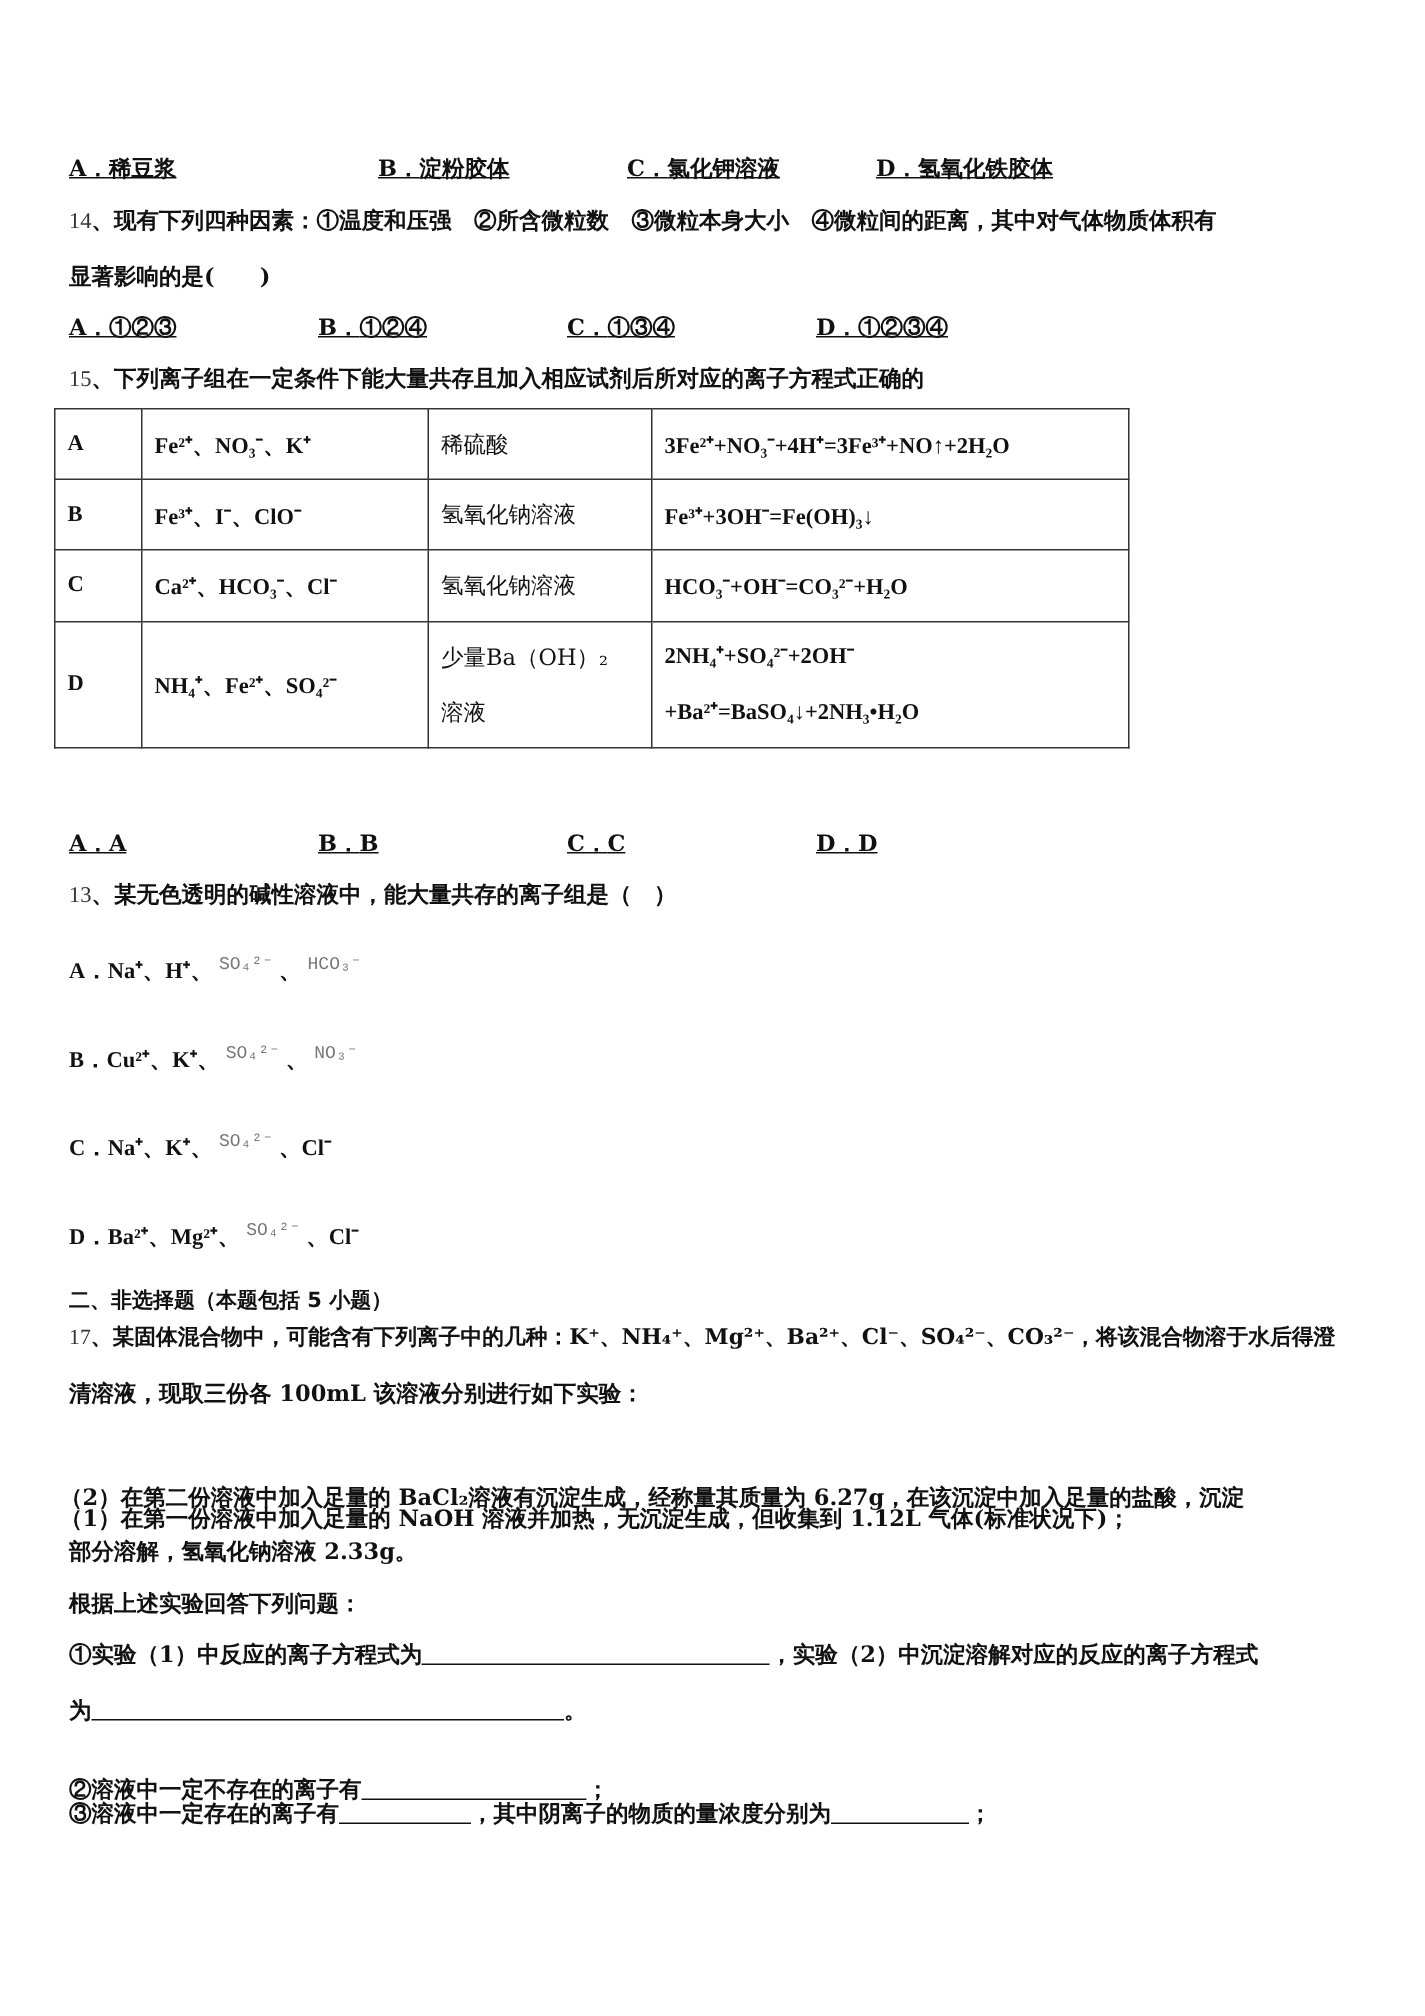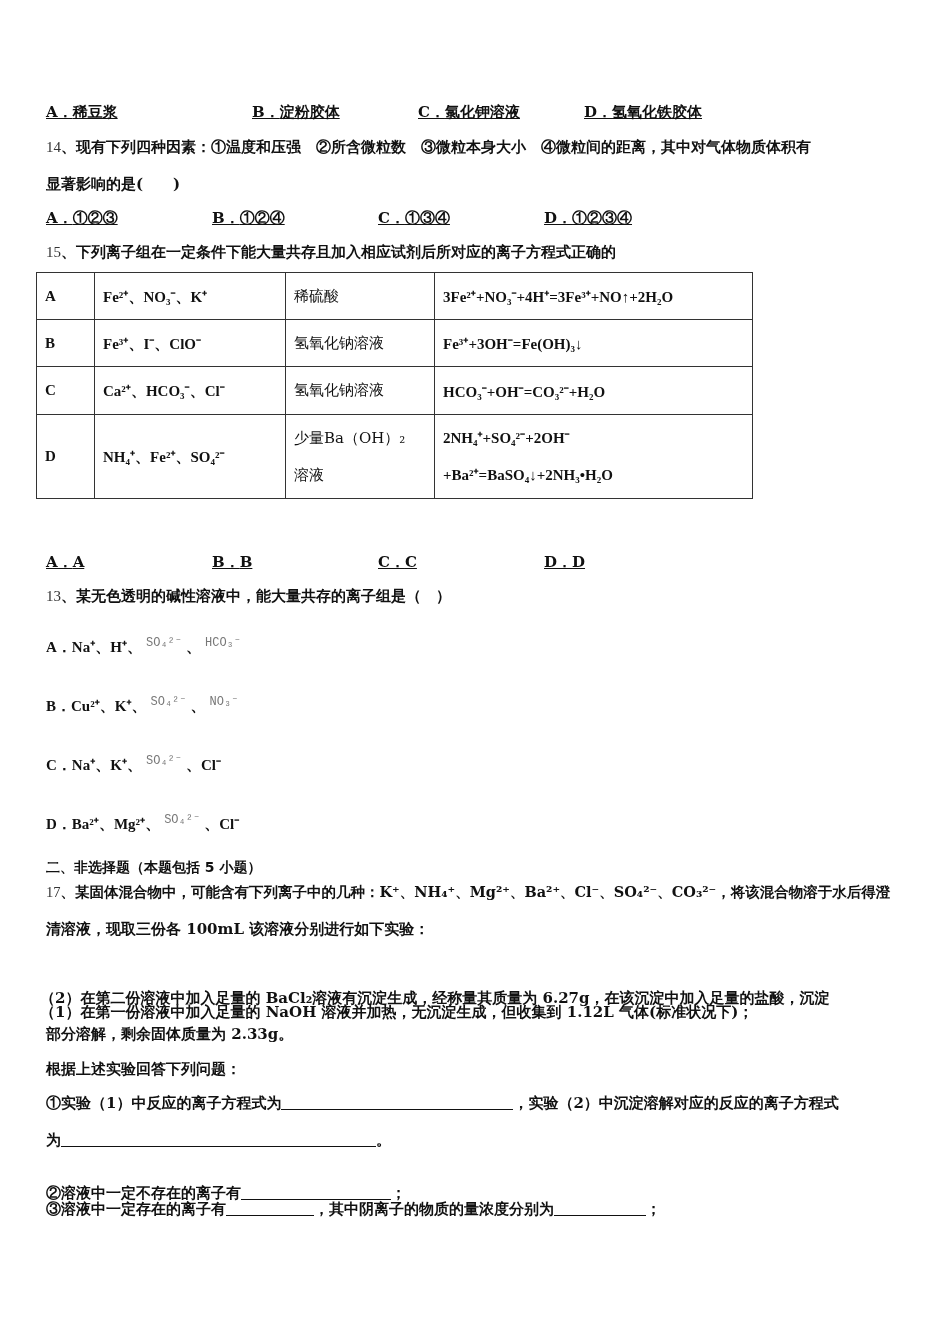--- a/index.html
+++ b/index.html
@@ -97,21 +97,21 @@
 </div>
 
 <div class="line bold" style="top:857px; font-family:'DejaVu Sans', sans-serif; font-size:14px;">二、非选择题（本题包括 5 小题）</div>
 
 <div class="line bold" style="top:882px; font-size:14.5px;">
   <span class="qnum">17</span><span>、某固体混合物中，可能含有下列离子中的几种：K⁺、NH₄⁺、Mg²⁺、Ba²⁺、Cl⁻、SO₄²⁻、CO₃²⁻，将该混合物溶于水后得澄</span>
 </div>
 <div class="line bold" style="top:919px;">清溶液，现取三份各 100mL 该溶液分别进行如下实验：</div>
 <div class="line bold" style="top:954px; left:40px;margin-top:48px;">（1）在第一份溶液中加入足量的 NaOH 溶液并加热，无沉淀生成，但收集到 1.12L 气体(标准状况下)；</div>
 <div class="line bold" style="top:988px; left:40px;">（2）在第二份溶液中加入足量的 BaCl₂溶液有沉淀生成，经称量其质量为 6.27g，在该沉淀中加入足量的盐酸，沉淀</div>
-<div class="line bold" style="top:1024px;">部分溶解，剩余固体质量为 2.33g。</div>
+<div class="line bold" style="top:1024px;">部分溶解，氢氧化钠溶液 2.33g。</div>
 <div class="line bold" style="top:1059px;">根据上述实验回答下列问题：</div>
 
 <div class="line bold" style="top:1093px;">
   <span>①实验（1）中反应的离子方程式为</span><span class="blank" style="width:232px;"></span><span>，实验（2）中沉淀溶解对应的反应的离子方程式</span>
 </div>
 <div class="line bold" style="top:1130px;">
   <span>为</span><span class="blank" style="width:315px;"></span><span>。</span>
 </div>
 <div class="line bold" style="top:1165px;margin-top:18px;">
   <span>②溶液中一定不存在的离子有</span><span class="blank" style="width:150px;"></span><span>；</span>

